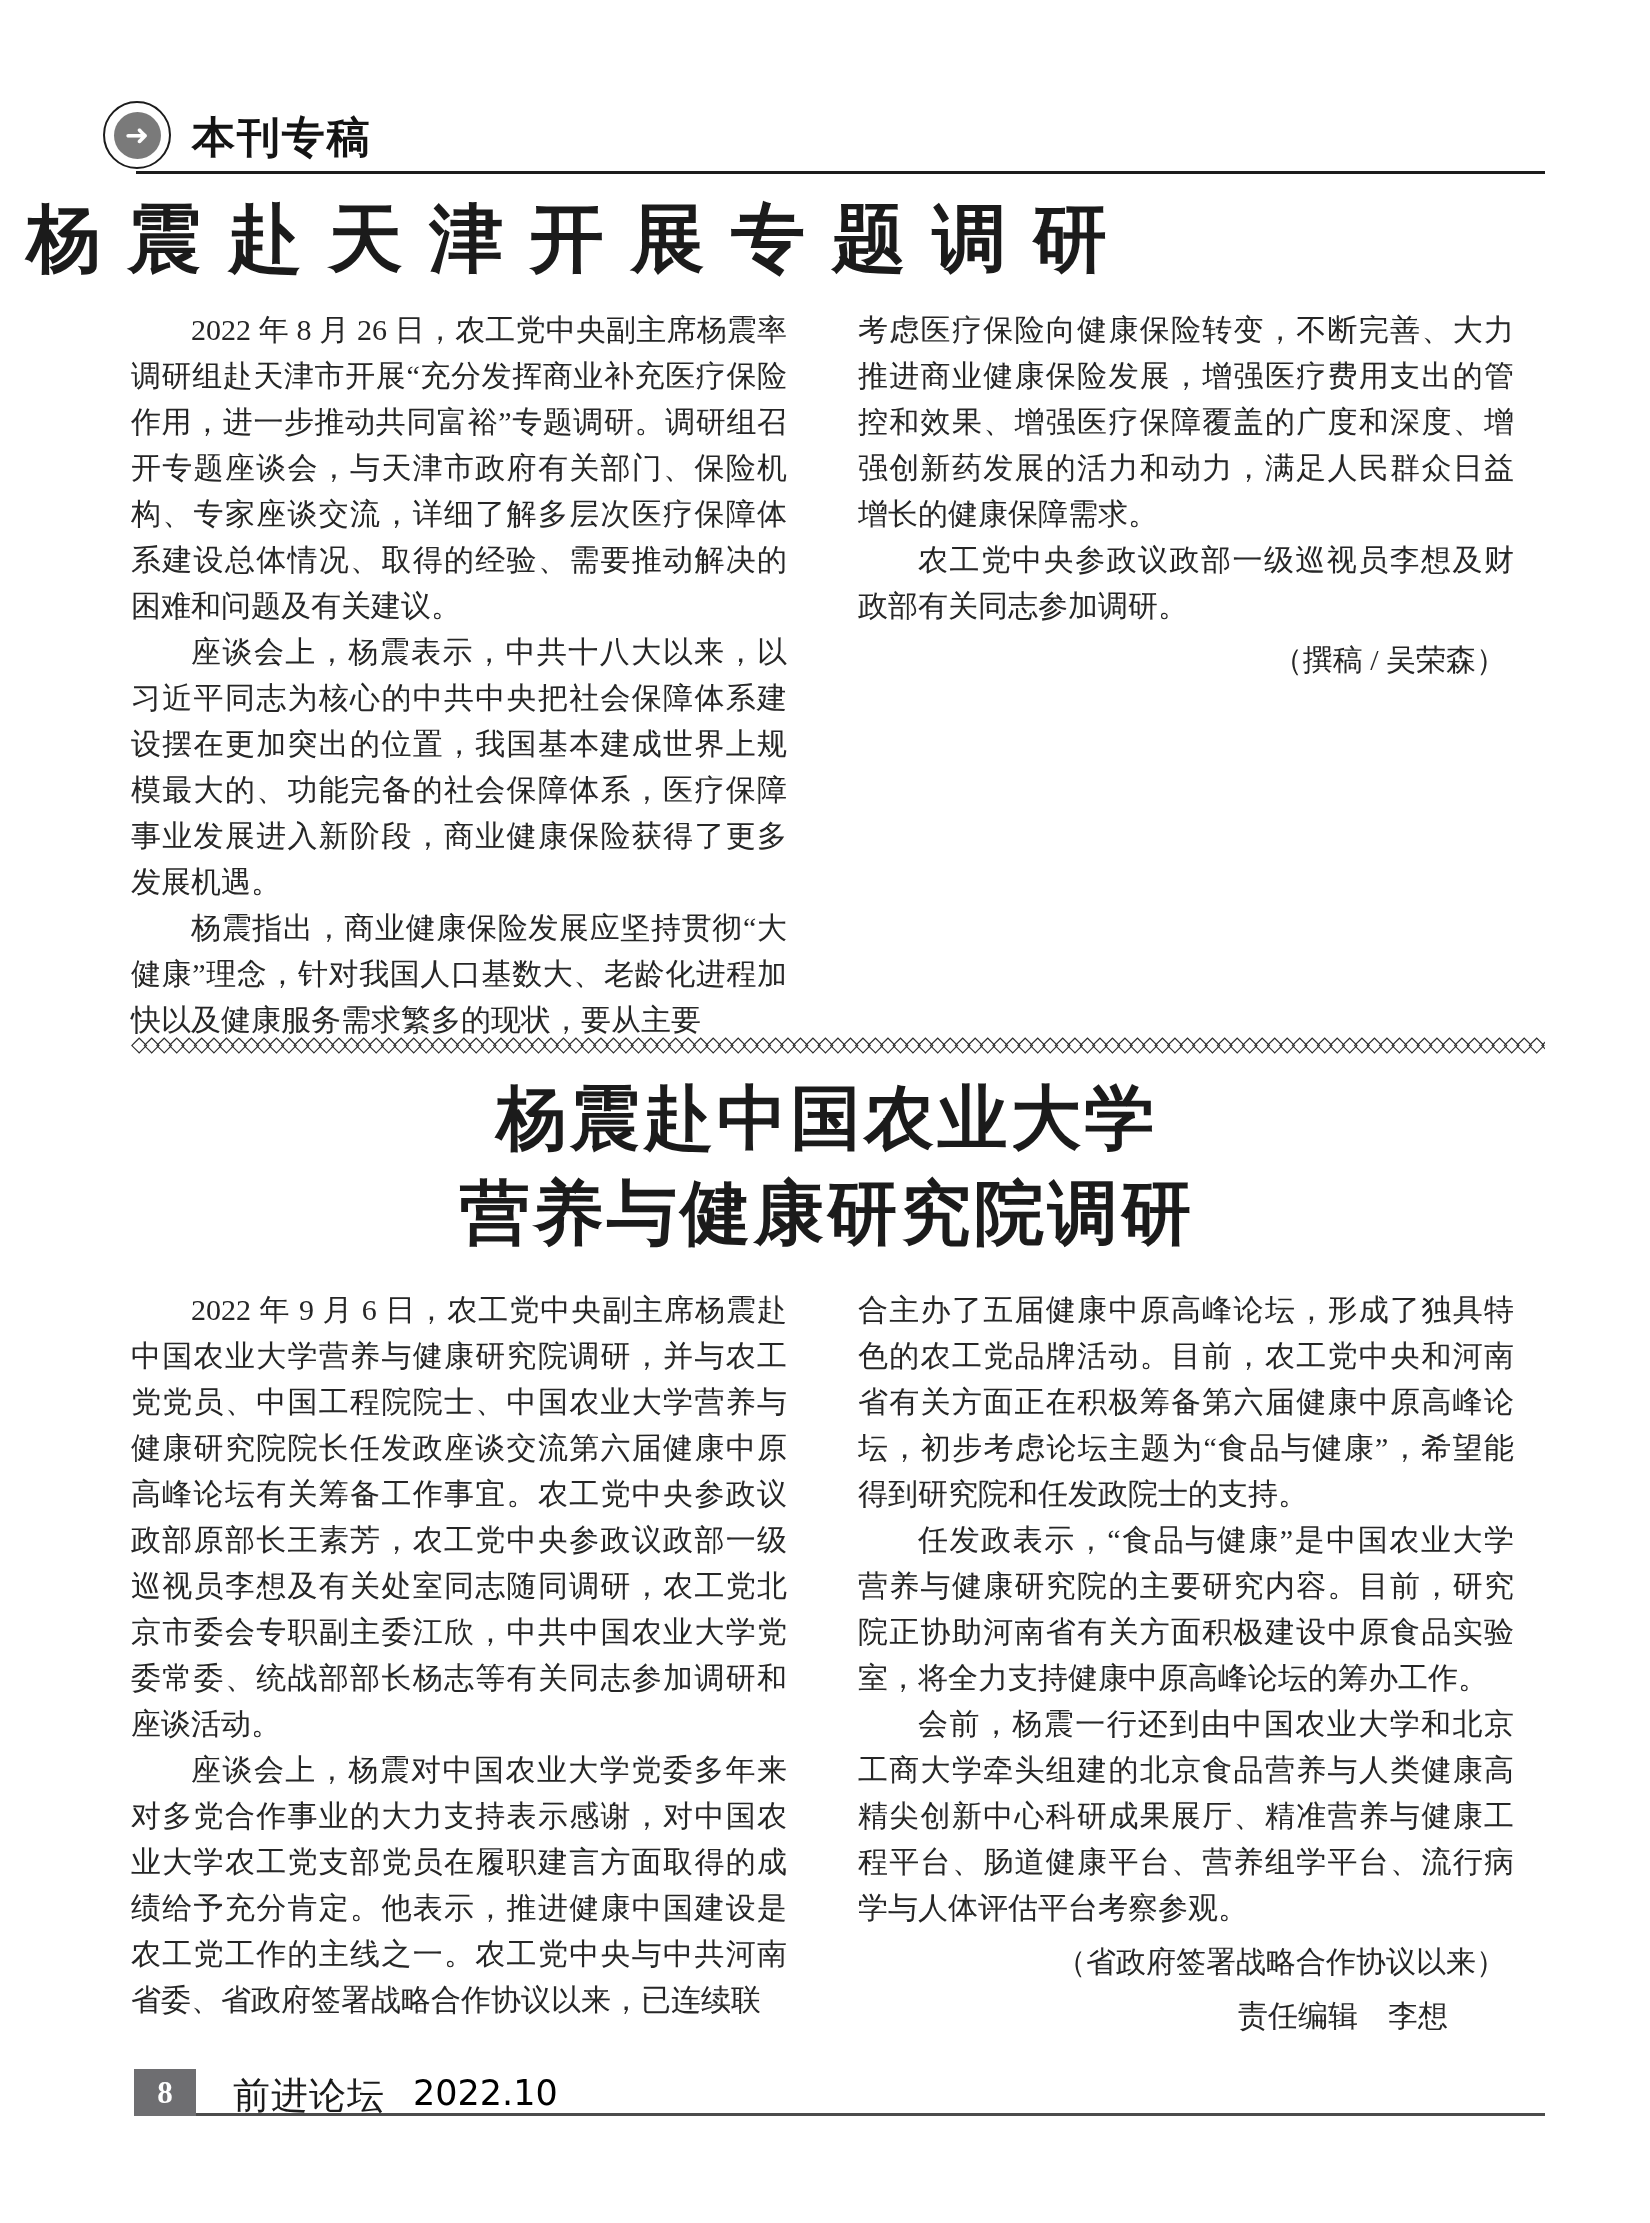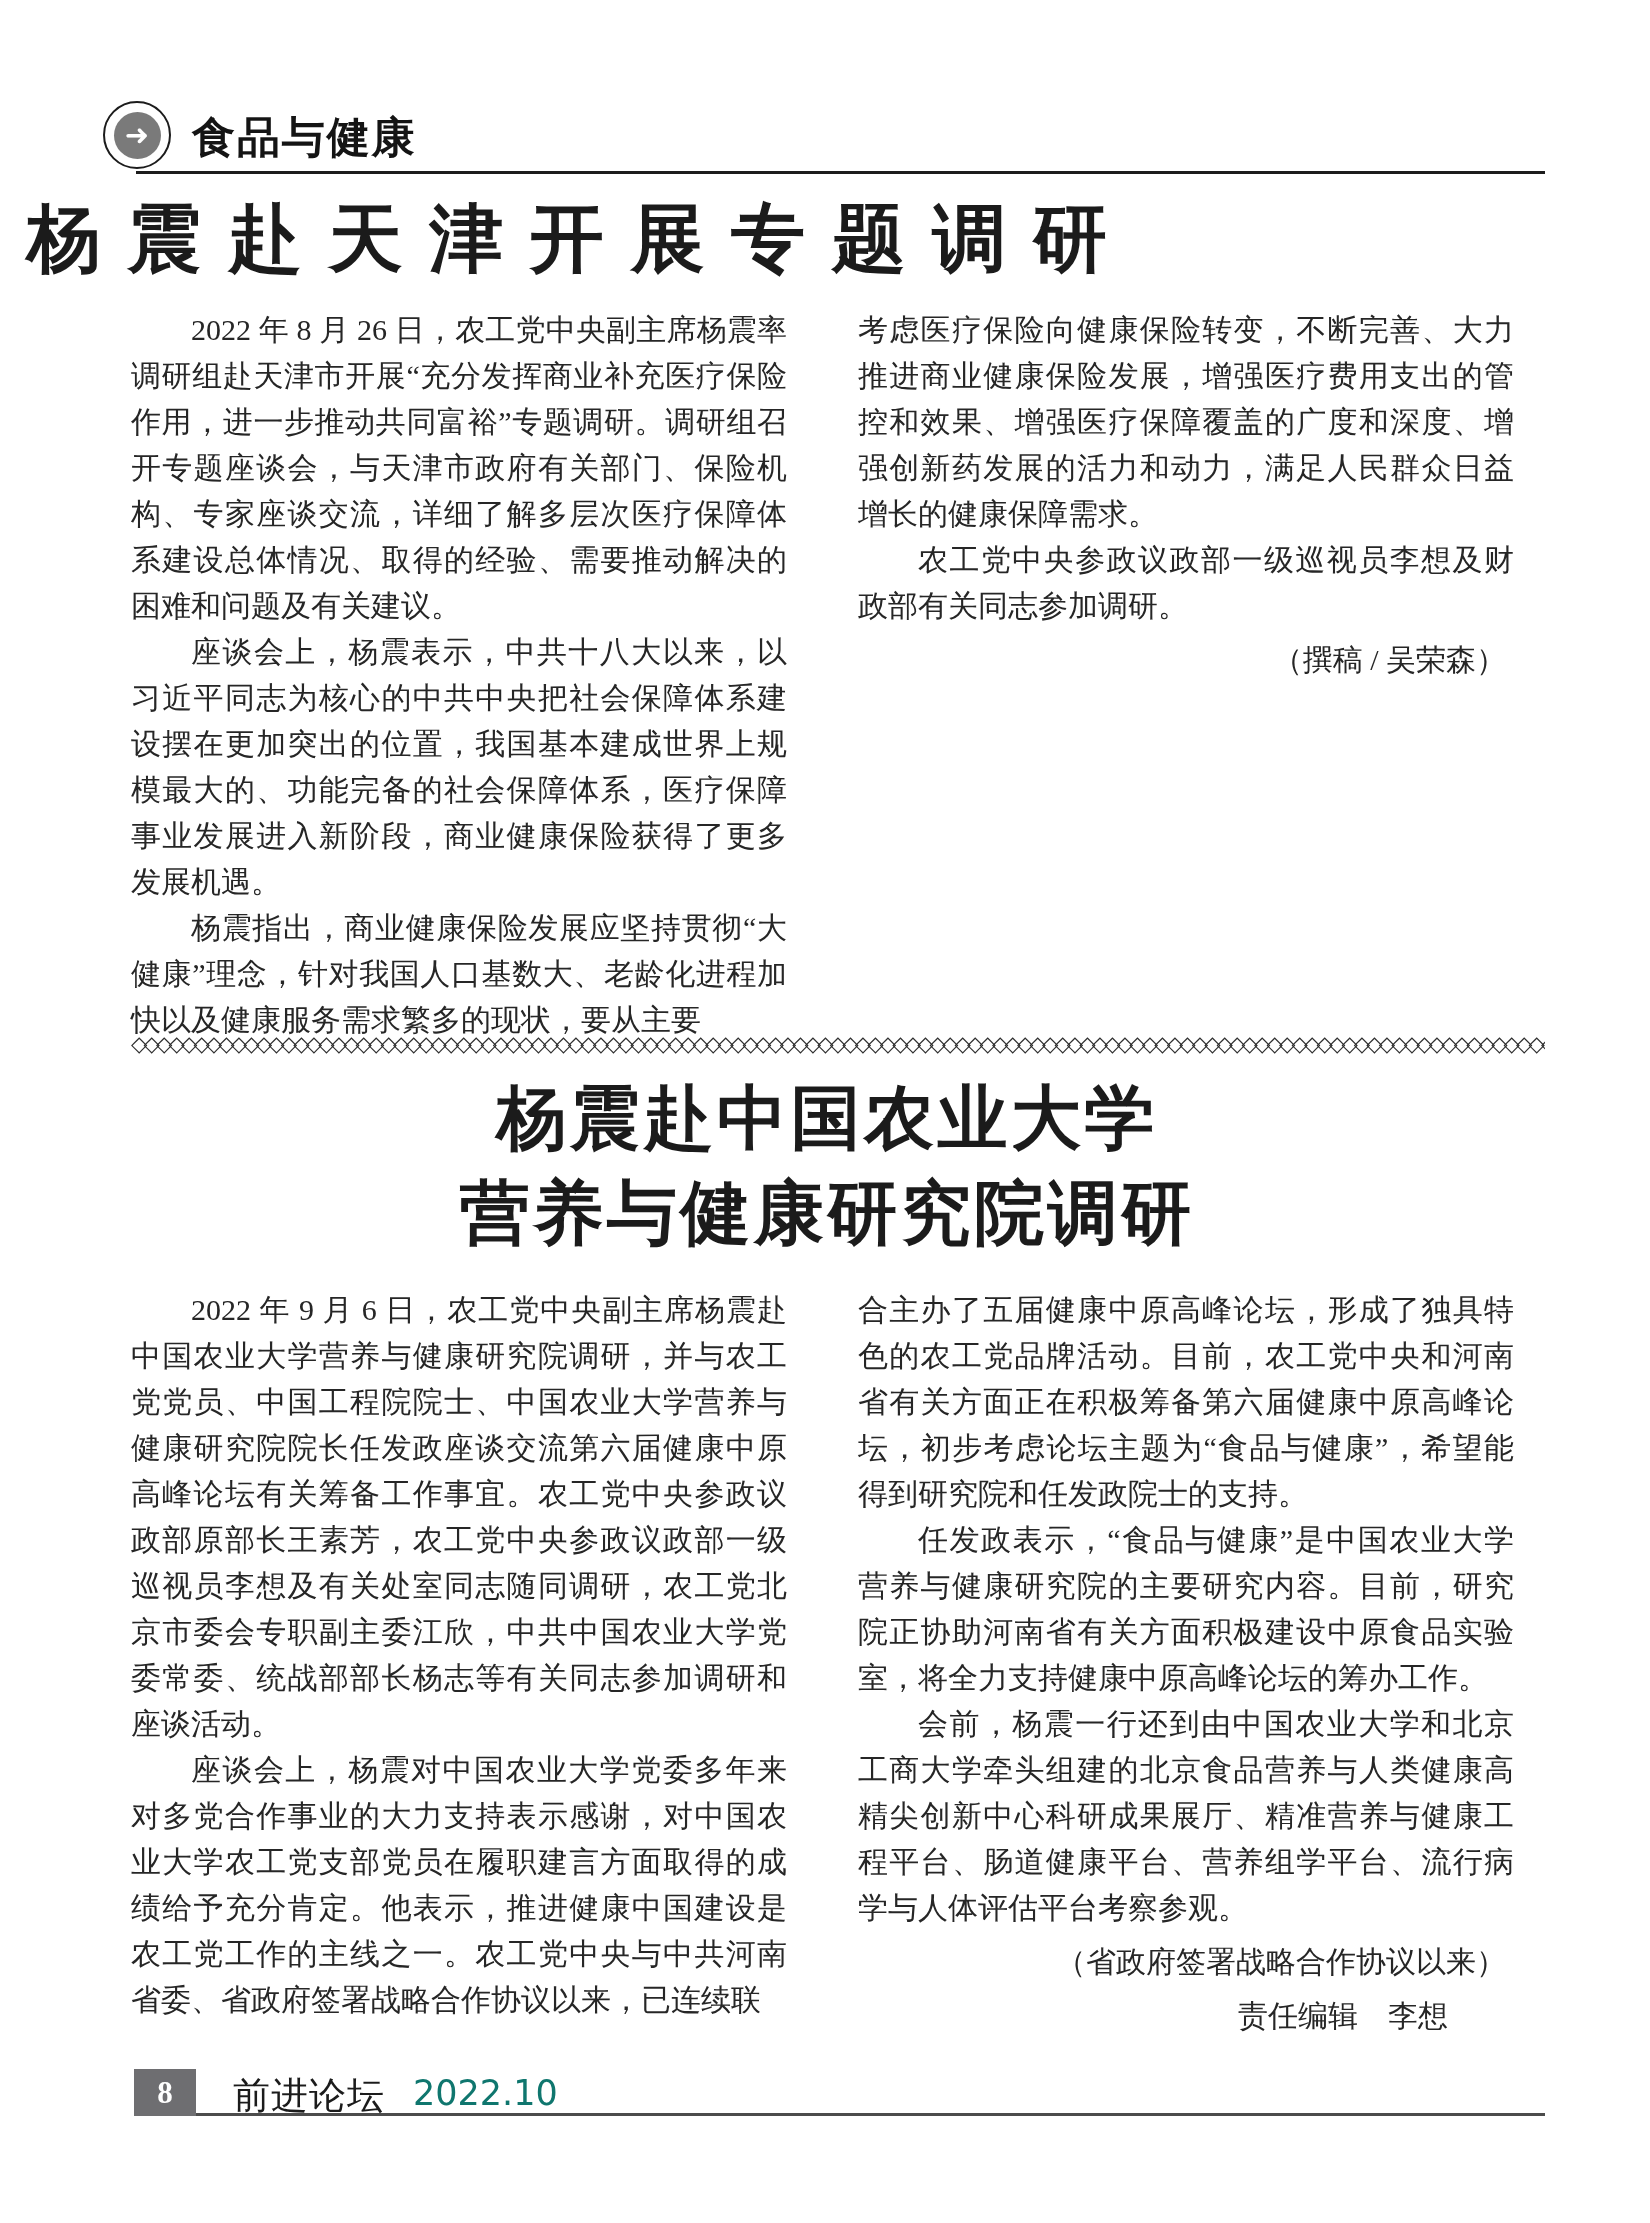--- a/index.html
+++ b/index.html
@@ -77,33 +77,33 @@
     position:absolute;left:196px;top:2113px;width:1349px;height:2.9px;
     background:#4c4c4c;
   }
   .footer-journal{
     position:absolute;left:233px;top:2071px;
     font-family:"Liberation Sans",sans-serif;font-weight:400;
     font-size:37px;color:#1b1b1b;letter-spacing:1px;
   }
   .footer-issue{
     position:absolute;left:413px;top:2073px;
-    font-family:"DejaVu Sans",sans-serif;font-size:35px;color:#0f766e;
+    font-family:"DejaVu Sans",sans-serif;font-size:35px;color:#000000;
   }
 </style>
 </head>
 <body>
 
 <div class="page">
 
   <div class="header-rule"></div>
   <div class="header-icon">
     <div class="header-icon-disc">➜</div>
   </div>
-  <div class="section-label">食品与健康</div>
+  <div class="section-label">本刊专稿</div>
 
   <div class="a1-title">杨震赴天津开展专题调研</div>
 
   <div class="col a1-left">
     <p class="p">2022 年 8 月 26 日，农工党中央副主席杨震率调研组赴天津市开展“充分发挥商业补充医疗保险作用，进一步推动共同富裕”专题调研。调研组召开专题座谈会，与天津市政府有关部门、保险机构、专家座谈交流，详细了解多层次医疗保障体系建设总体情况、取得的经验、需要推动解决的困难和问题及有关建议。</p>
     <p class="p">座谈会上，杨震表示，中共十八大以来，以习近平同志为核心的中共中央把社会保障体系建设摆在更加突出的位置，我国基本建成世界上规模最大的、功能完备的社会保障体系，医疗保障事业发展进入新阶段，商业健康保险获得了更多发展机遇。</p>
     <p class="p">杨震指出，商业健康保险发展应坚持贯彻“大健康”理念，针对我国人口基数大、老龄化进程加快以及健康服务需求繁多的现状，要从主要</p>
   </div>
 
   <div class="col a1-right">

